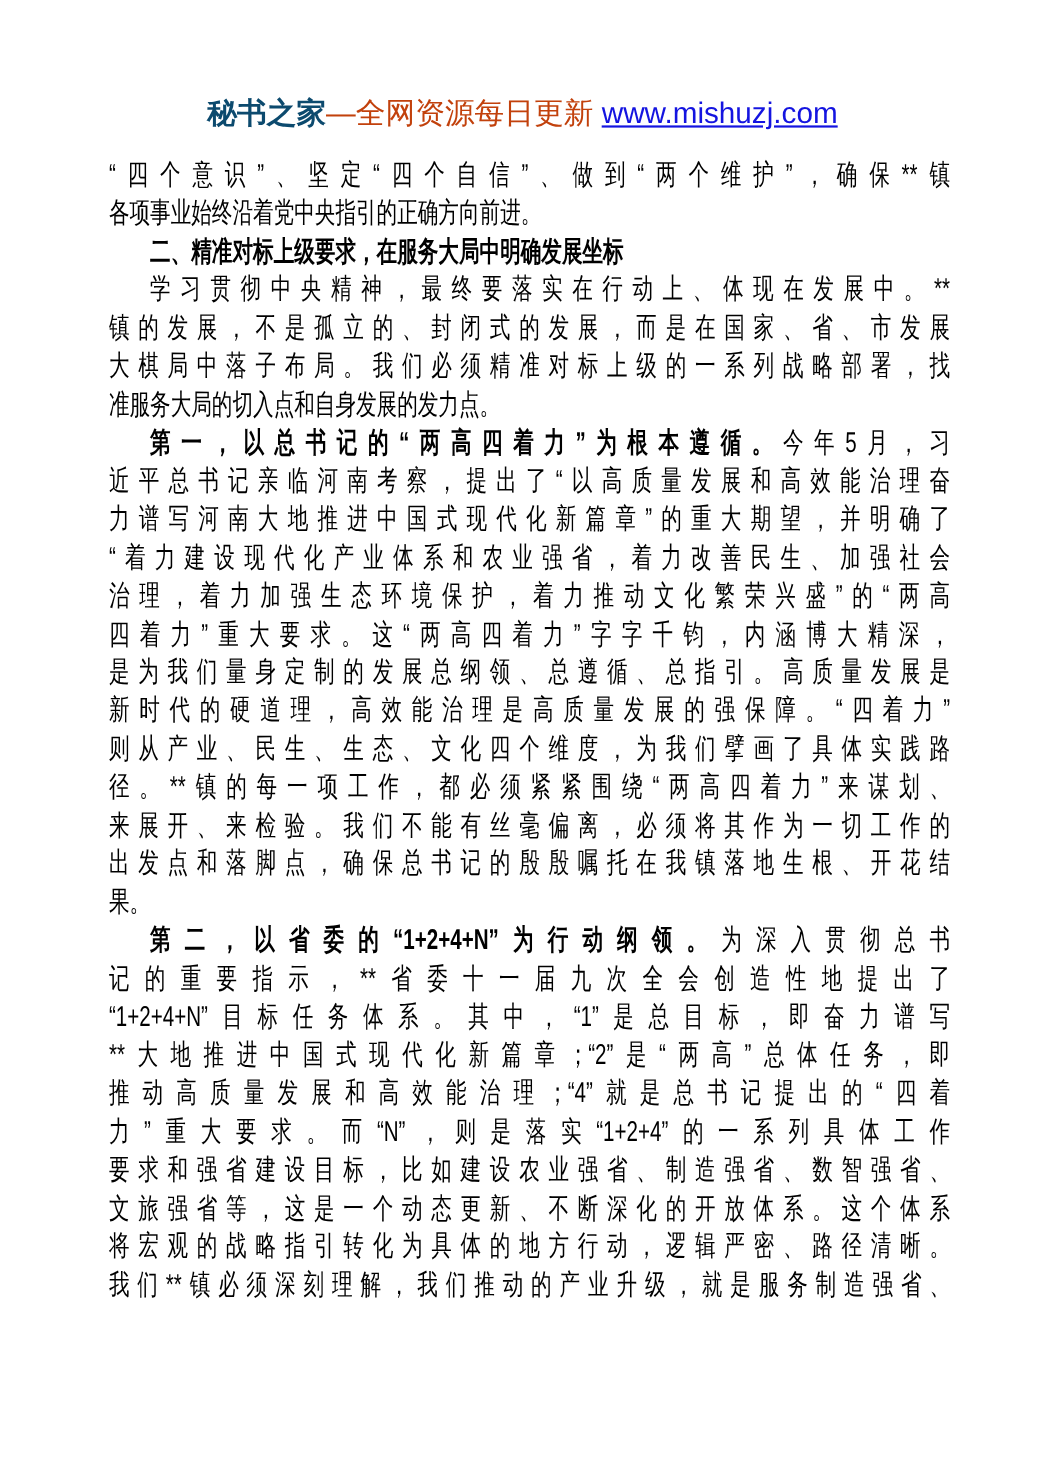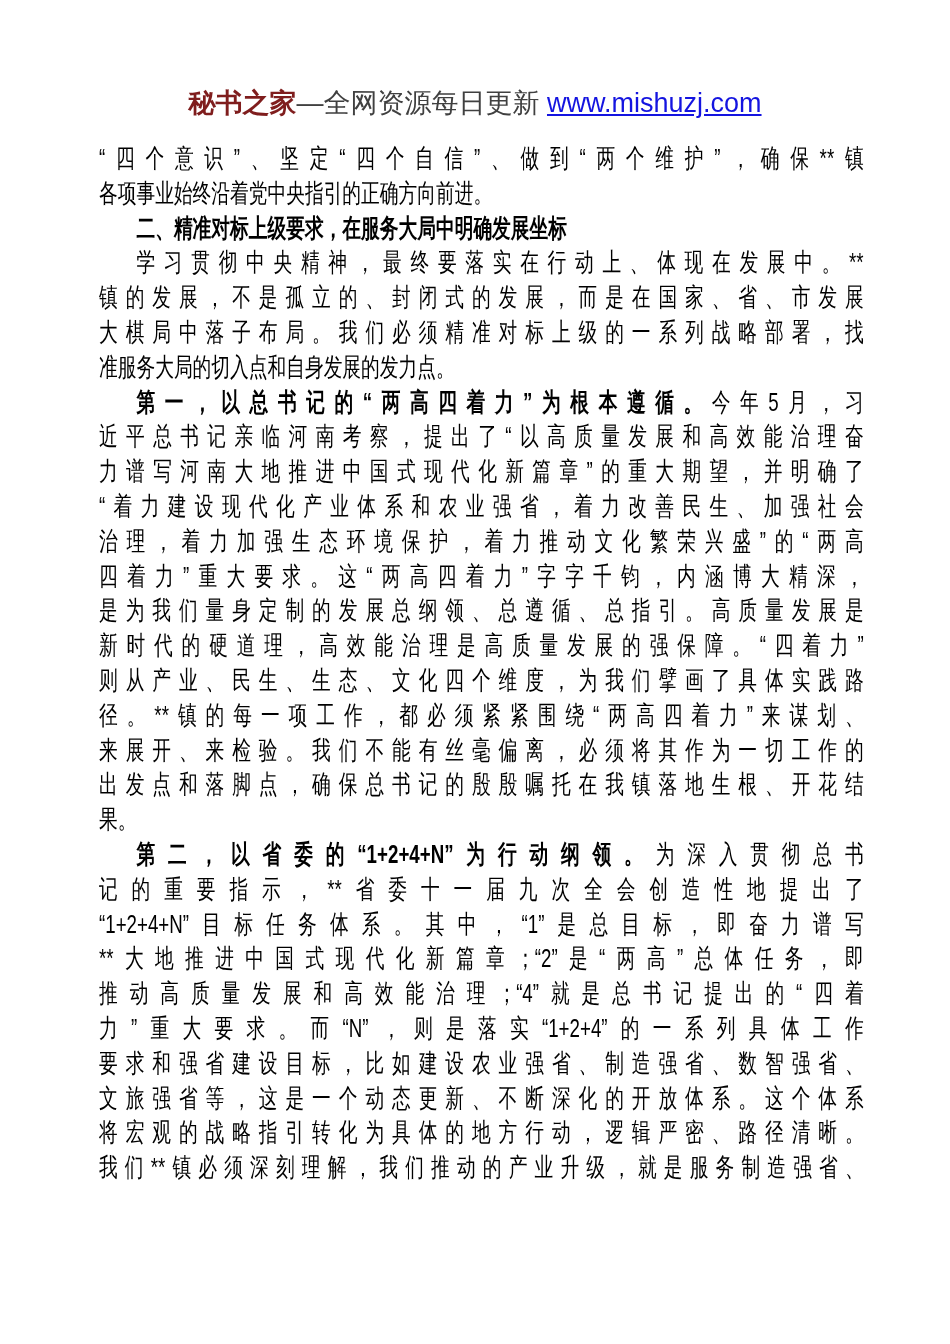--- a/index.html
+++ b/index.html
@@ -56,21 +56,21 @@
   }
   .line.ind { text-indent: 2em; }
   .b { font-weight: bold; }
 </style>
 </head>
 <body>
 
 <div class="page">
 
   <div class="doc-header">
-    <span class="site-name" style="color: #7f1d1d;">秘书之家</span><span class="tagline" style="color: #404040;">—全网资源每日更新 </span><span class="site-url" style="color: rgb(20, 20, 224); text-decoration: underline;">www.mishuzj.com</span>
+    <span class="site-name" style="color: #0c4a6e;">秘书之家</span><span class="tagline" style="color: #c2410c;">—全网资源每日更新 </span><span class="site-url" style="color: rgb(20, 20, 224); text-decoration: underline;">www.mishuzj.com</span>
   </div>
 
   <div class="doc-body">
       <div class="para">
         <div class="line j"><span>“四个意识”、坚定“四个自信”、做到“两个维护”，确保**镇</span></div>
         <div class="line nj"><span>各项事业始终沿着党中央指引的正确方向前进。</span></div>
       </div>
       <div class="para">
         <div class="line nj ind"><span class="b">二、精准对标上级要求，在服务大局中明确发展坐标</span></div>
       </div>

